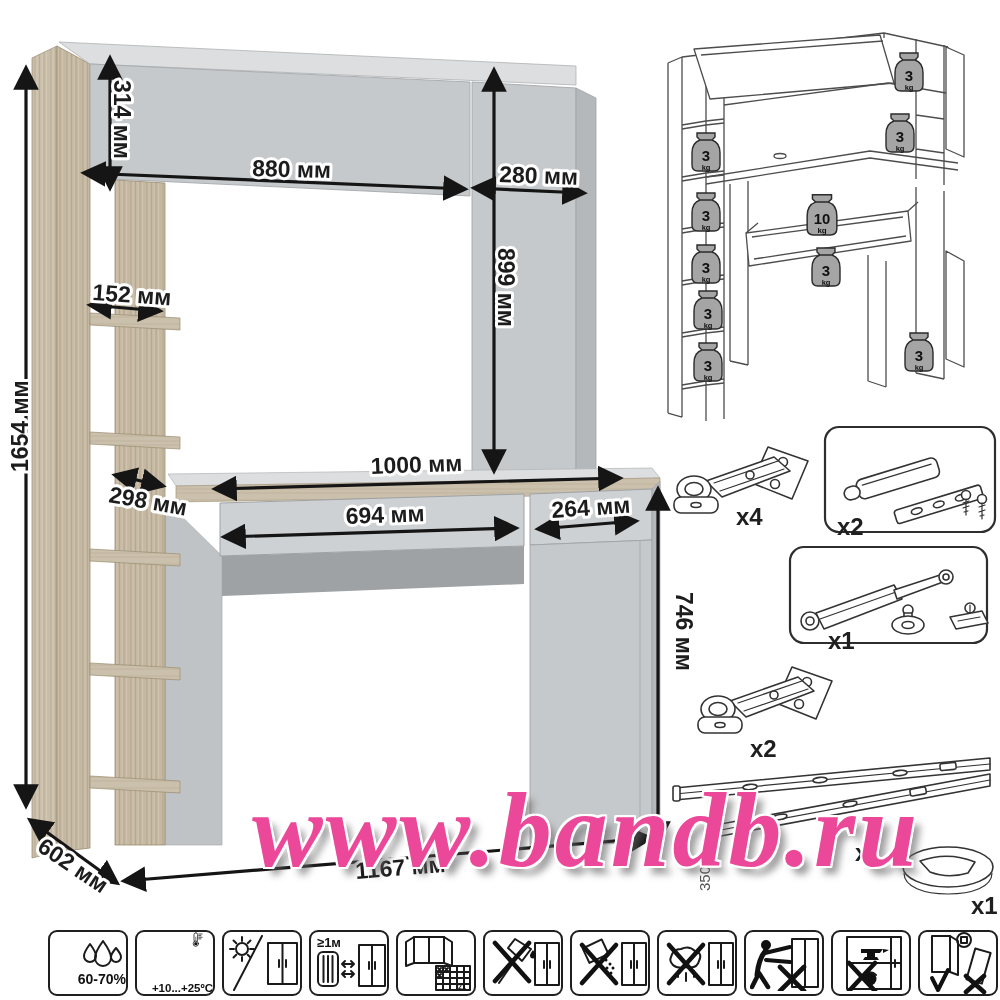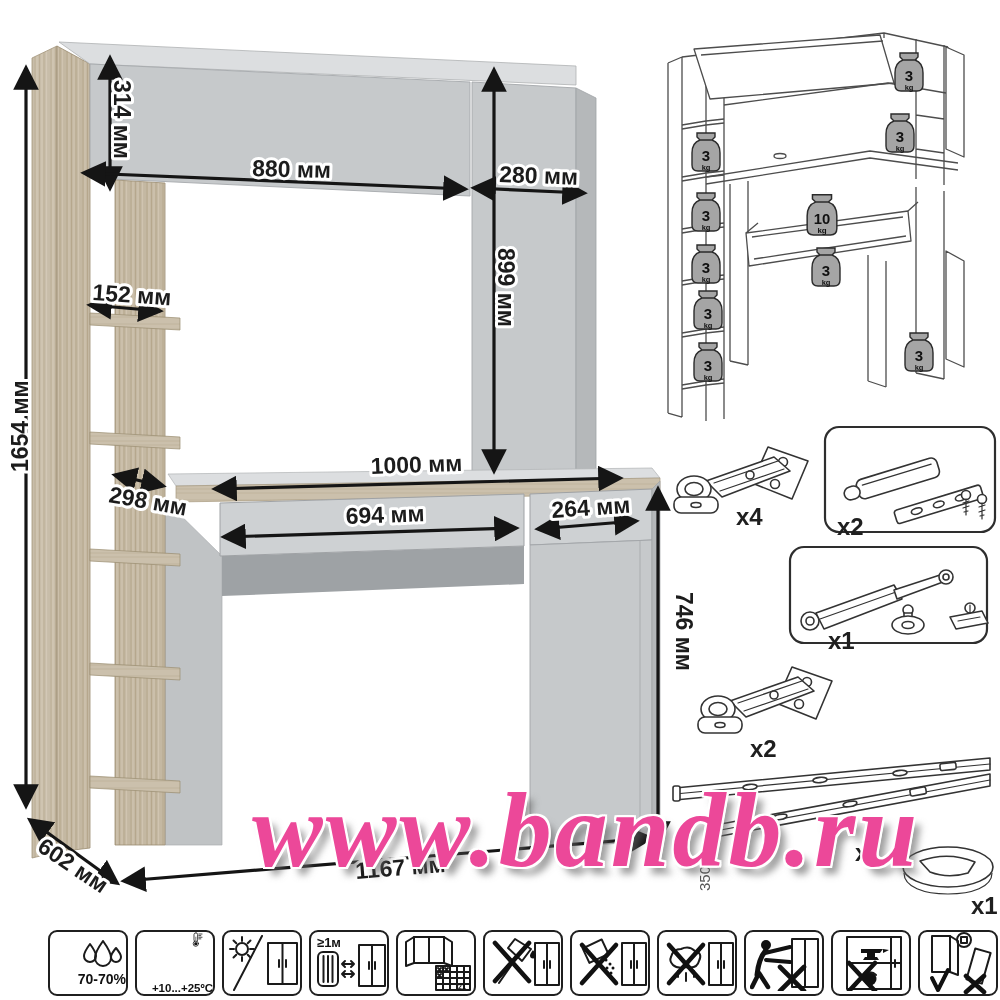--- a/index.html
+++ b/index.html
@@ -305,21 +305,21 @@
 <div id="watermark">www.bandb.ru</div>
 
 <div id="careRow">
 
   <div class="ci">
     <svg width="46" height="32" viewBox="0 0 46 32">
       <path class="ciO" fill="#fff" d="M10,4 C10,4 4,12 4,16 a6,6 0 1 0 12,0 C16,12 10,4 10,4 Z"></path>
       <path class="ciO" fill="#fff" d="M36,8 C36,8 31,14 31,17 a5,5 0 1 0 10,0 C41,14 36,8 36,8 Z"></path>
       <path class="ciO" fill="#fff" d="M23,1 C23,1 15,12 15,18 a8,8 0 1 0 16,0 C31,12 23,1 23,1 Z"></path>
     </svg>
-    <div class="cit">70-70%</div>
+    <div class="cit">60-70%</div>
   </div>
 
   <div class="ci">
     <svg width="34" height="36" viewBox="0 0 34 36">
       <rect class="ciO" x="12" y="2" width="9" height="22" rx="4.5"></rect>
       <circle class="ciO" cx="16.5" cy="29" r="6.5"></circle>
       <circle class="ciF" cx="16.5" cy="29" r="4"></circle>
       <line x1="16.5" y1="12" x2="16.5" y2="26" stroke="#8a8a8a" stroke-width="3"></line>
       <path class="ciO" stroke-width="1.6" d="M24,5 H32 M24,9 H29 M24,13 H32 M24,17 H29"></path>
     </svg>

